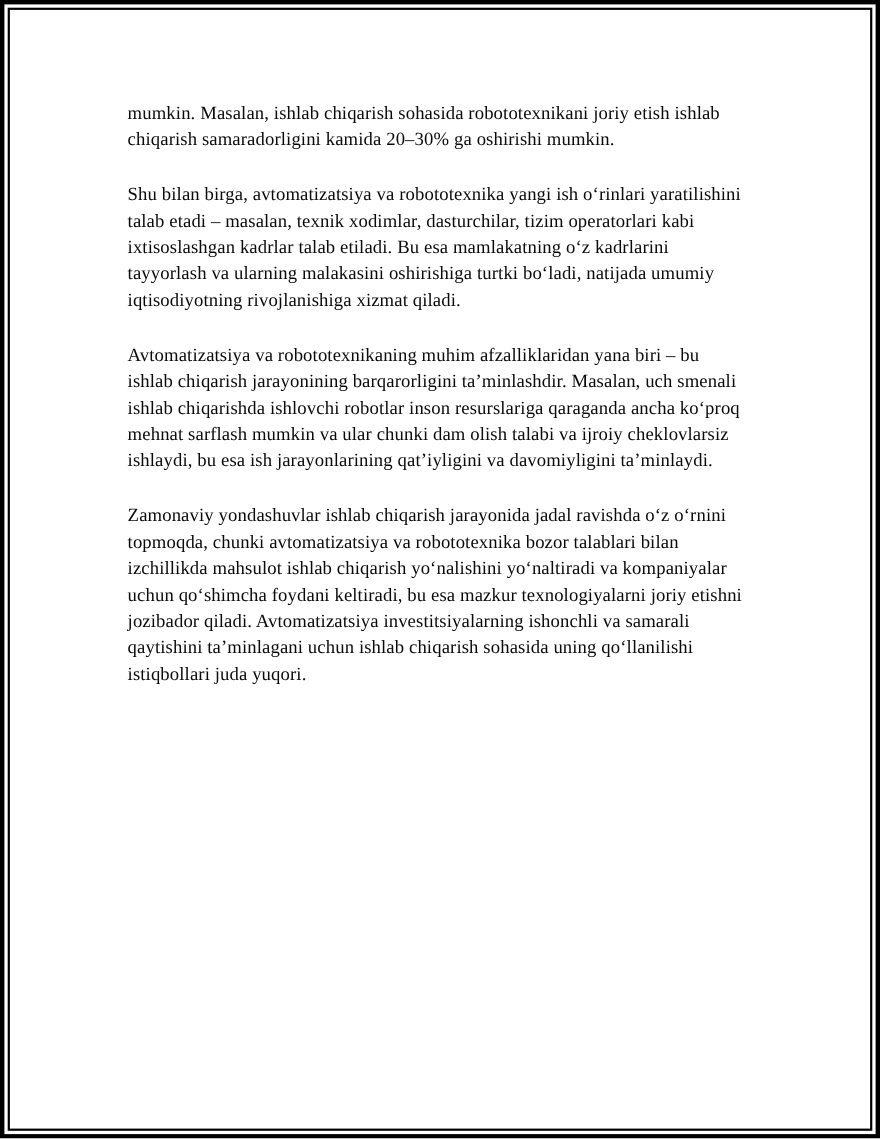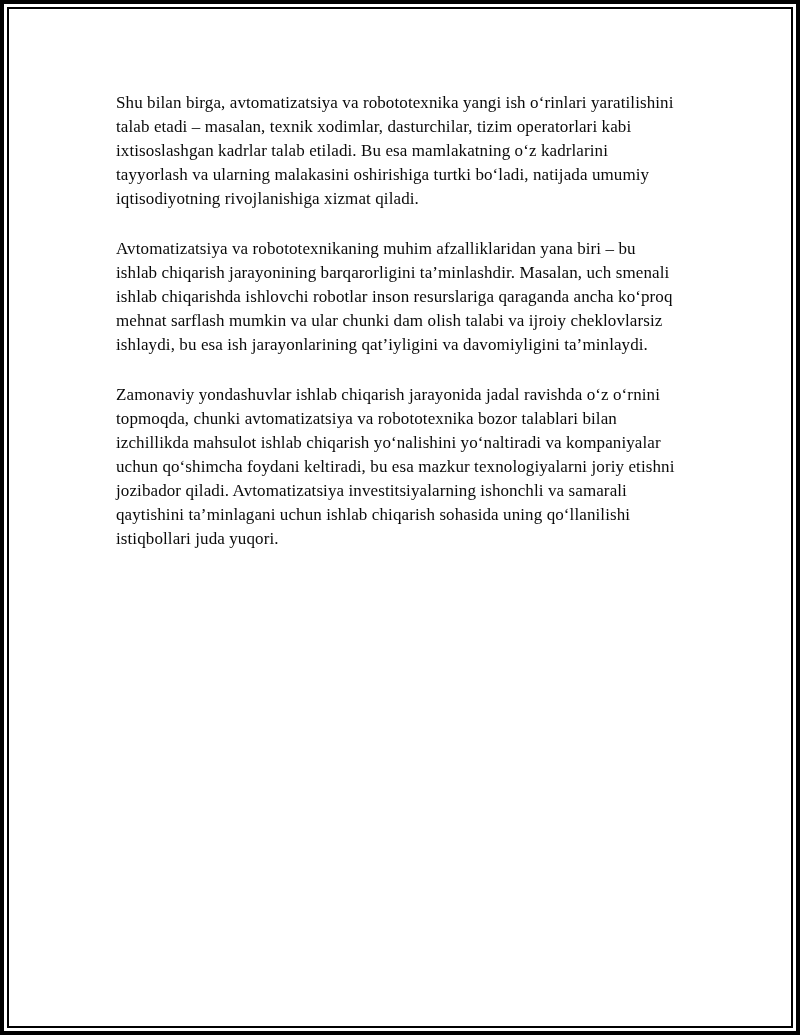--- a/index.html
+++ b/index.html
@@ -34,18 +34,19 @@
     margin: 0 0 26px 0;
     max-width: 566px;
   }
 </style>
 </head>
 <body>
 
 <div class="page-outer">
   <div class="page-inner">
     <div class="doc-body">
+      <p>mumkin. Masalan, ishlab chiqarish sohasida robototexnikani joriy etish ishlab chiqarish samaradorligini kamida 20–30% ga oshirishi mumkin.</p>
       <p>Shu bilan birga, avtomatizatsiya va robototexnika yangi ish o‘rinlari yaratilishini talab etadi – masalan, texnik xodimlar, dasturchilar, tizim operatorlari kabi ixtisoslashgan kadrlar talab etiladi. Bu esa mamlakatning o‘z kadrlarini tayyorlash va ularning malakasini oshirishiga turtki bo‘ladi, natijada umumiy iqtisodiyotning rivojlanishiga xizmat qiladi.</p>
       <p>Avtomatizatsiya va robototexnikaning muhim afzalliklaridan yana biri – bu ishlab chiqarish jarayonining barqarorligini ta’minlashdir. Masalan, uch smenali ishlab chiqarishda ishlovchi robotlar inson resurslariga qaraganda ancha ko‘proq mehnat sarflash mumkin va ular chunki dam olish talabi va ijroiy cheklovlarsiz ishlaydi, bu esa ish jarayonlarining qat’iyligini va davomiyligini ta’minlaydi.</p>
       <p>Zamonaviy yondashuvlar ishlab chiqarish jarayonida jadal ravishda o‘z o‘rnini topmoqda, chunki avtomatizatsiya va robototexnika bozor talablari bilan izchillikda mahsulot ishlab chiqarish yo‘nalishini yo‘naltiradi va kompaniyalar uchun qo‘shimcha foydani keltiradi, bu esa mazkur texnologiyalarni joriy etishni jozibador qiladi. Avtomatizatsiya investitsiyalarning ishonchli va samarali qaytishini ta’minlagani uchun ishlab chiqarish sohasida uning qo‘llanilishi istiqbollari juda yuqori.</p>
     </div>
   </div>
 </div>
 
 </body></html>

